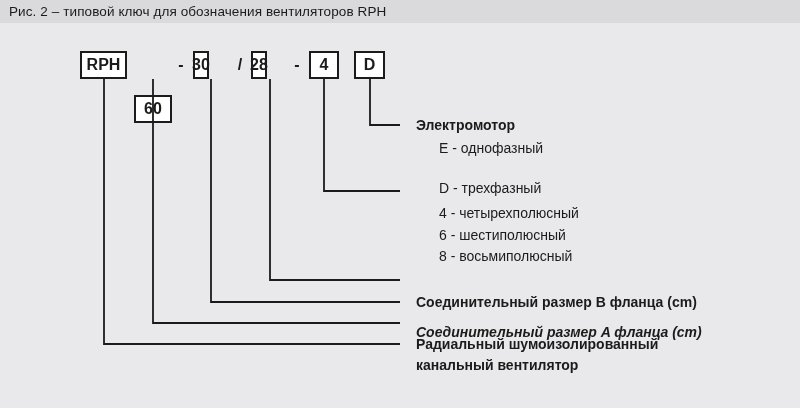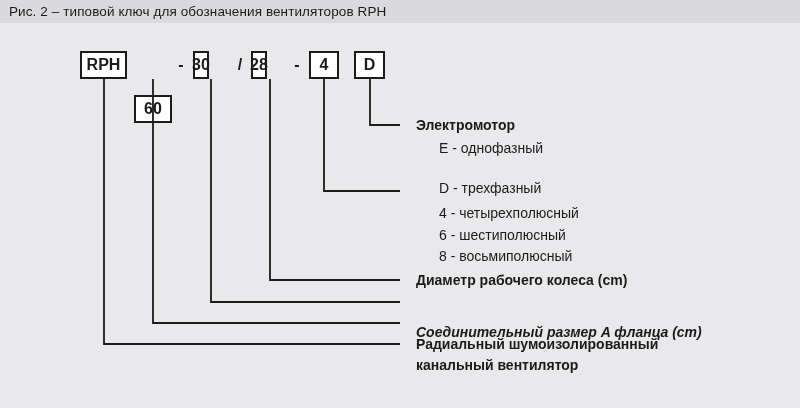--- a/index.html
+++ b/index.html
@@ -125,18 +125,18 @@
     <polyline points="153,79 153,323 400,323" fill="none" stroke="#1b1b1b" stroke-width="1.8"></polyline>
     <polyline points="104,79 104,344 400,344" fill="none" stroke="#1b1b1b" stroke-width="1.8"></polyline>
   </svg>
 
   <div class="lbl option  l2">E - однофазный</div>
   <div class="lbl heading l1">Электромотор</div>
   <div class="lbl option  l3">D - трехфазный</div>
   <div class="lbl option  l5">4 - четырехполюсный</div>
   <div class="lbl option  l6">6 - шестиполюсный</div>
   <div class="lbl option  l7">8 - восьмиполюсный</div>
-  <div class="lbl heading l8">Диаметр рабочего колеса (cm)</div>
+  <div class="lbl heading l9">Соединительный размер B фланца (cm)</div>
   <div class="lbl heading l10">Соединительный размер A фланца (cm)</div>
   <div class="lbl heading l11">Радиальный шумоизолированный</div>
   <div class="lbl heading l12">канальный вентилятор</div>
 
 </div>
 
 </body></html>

